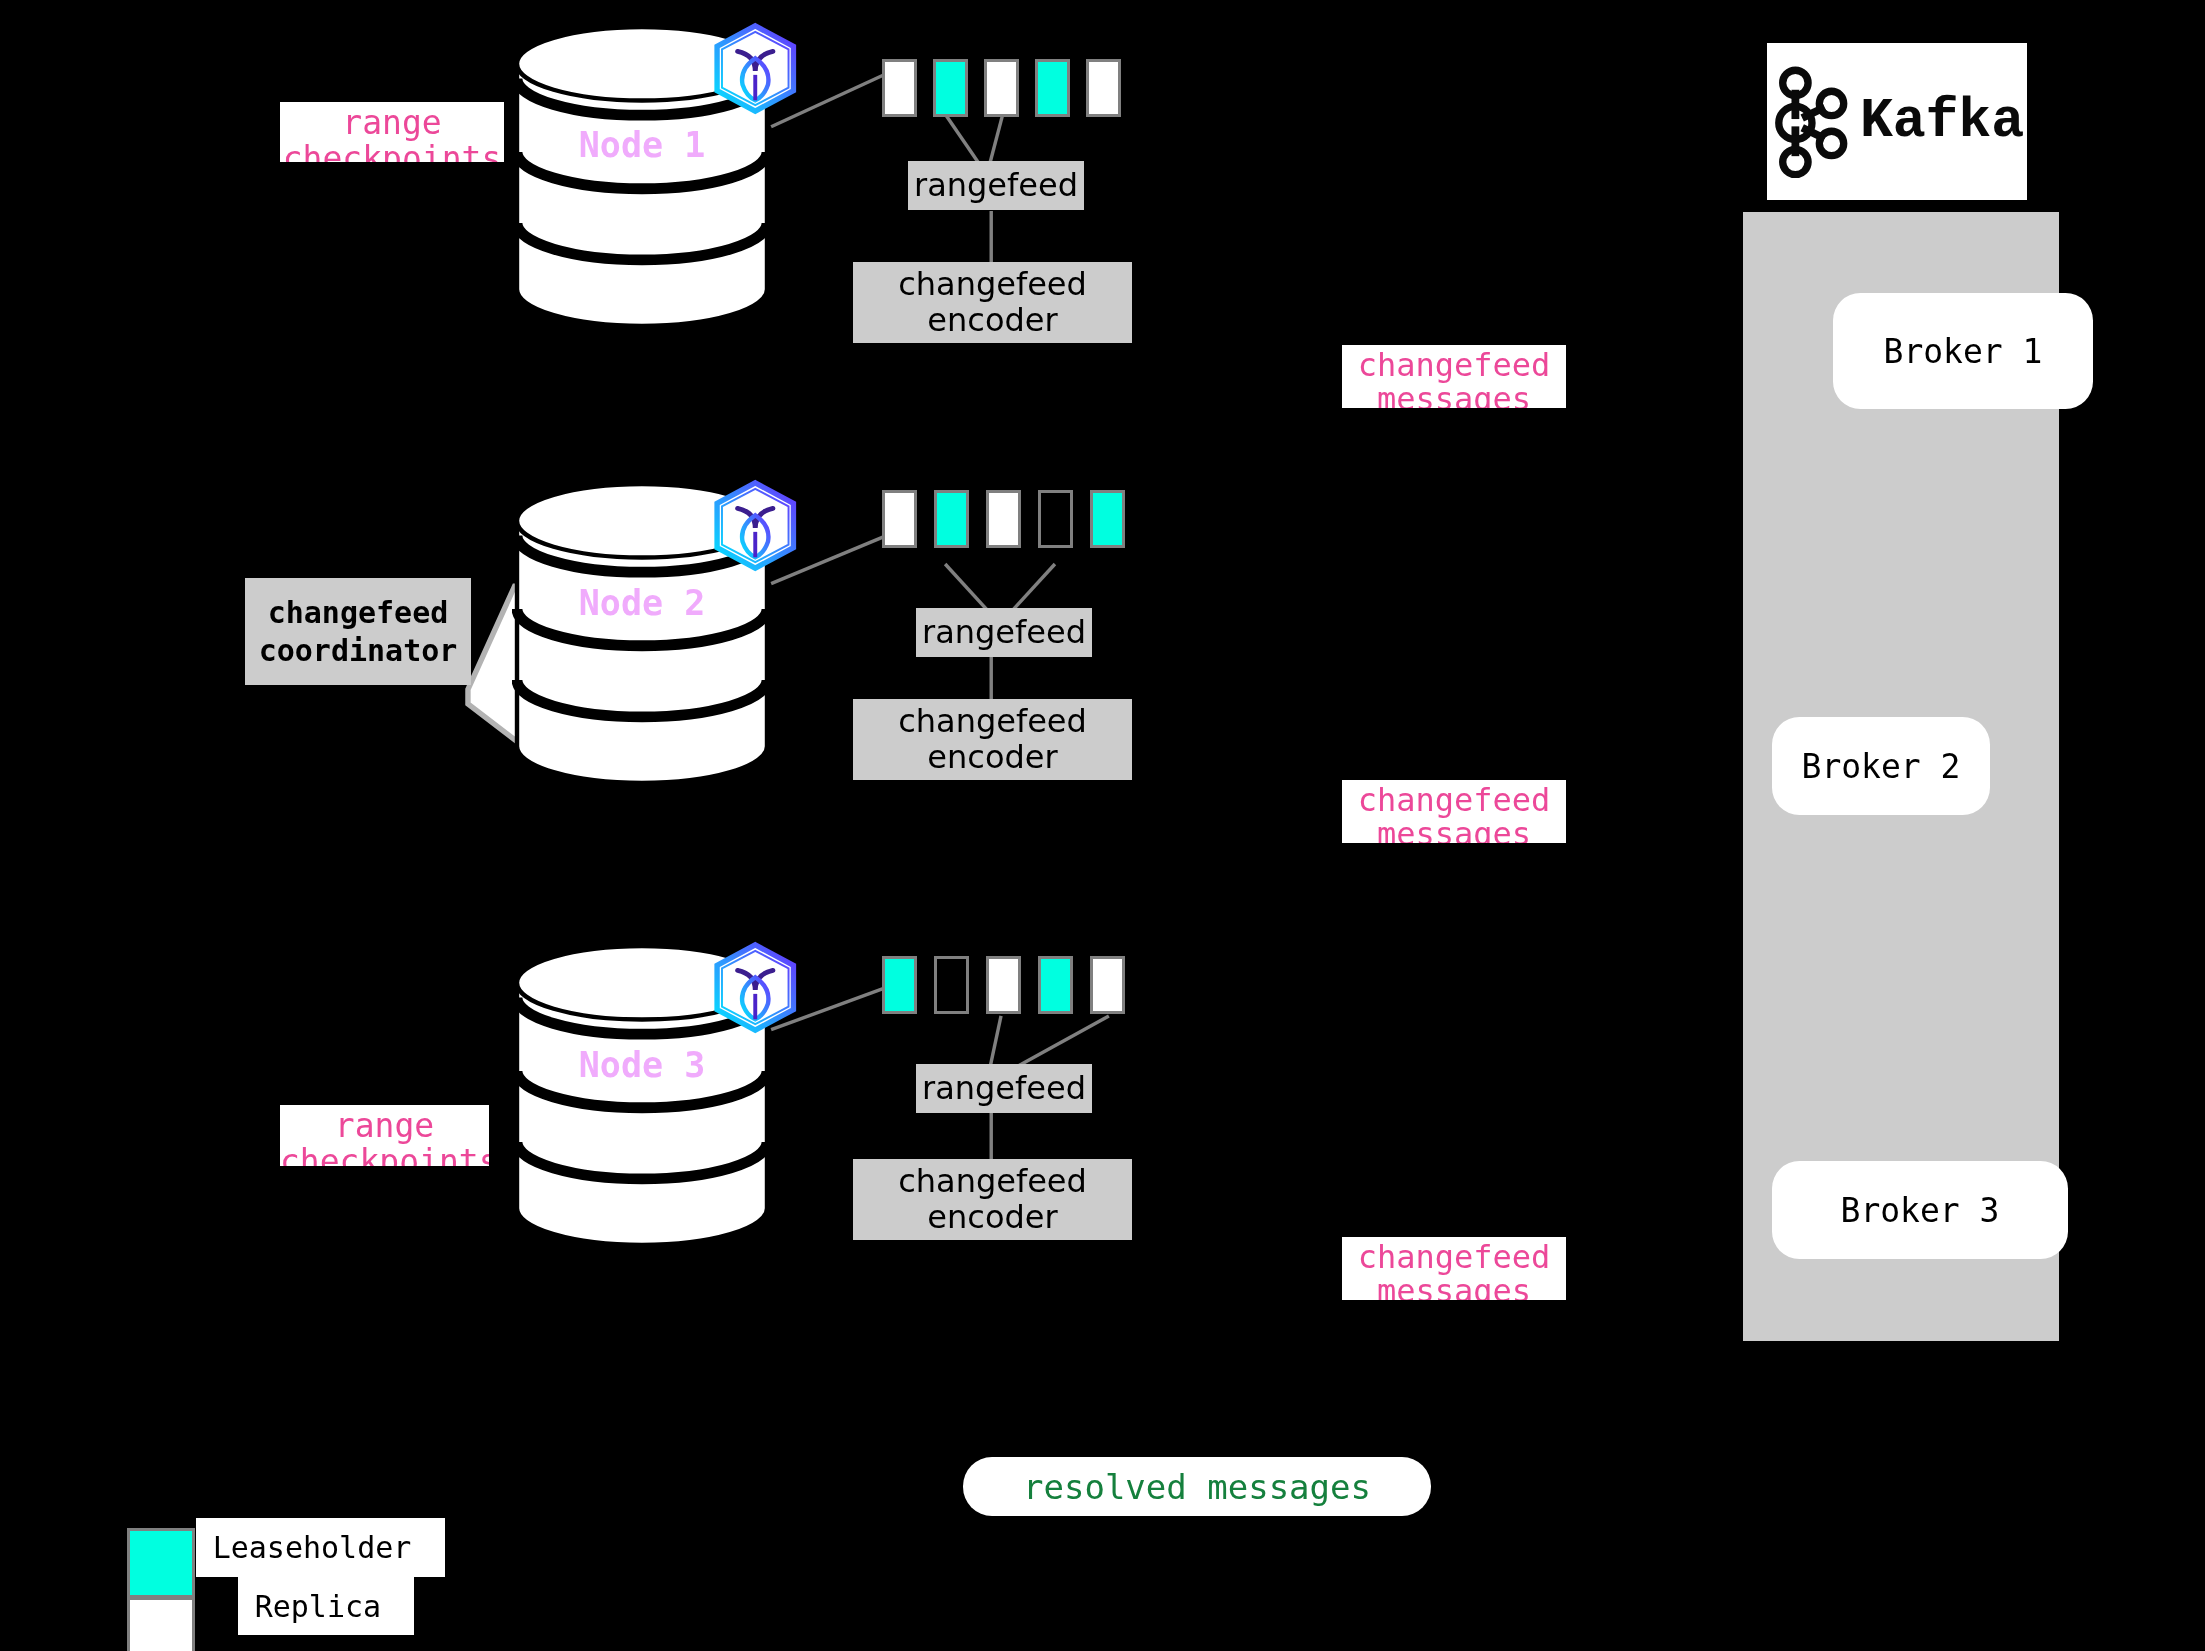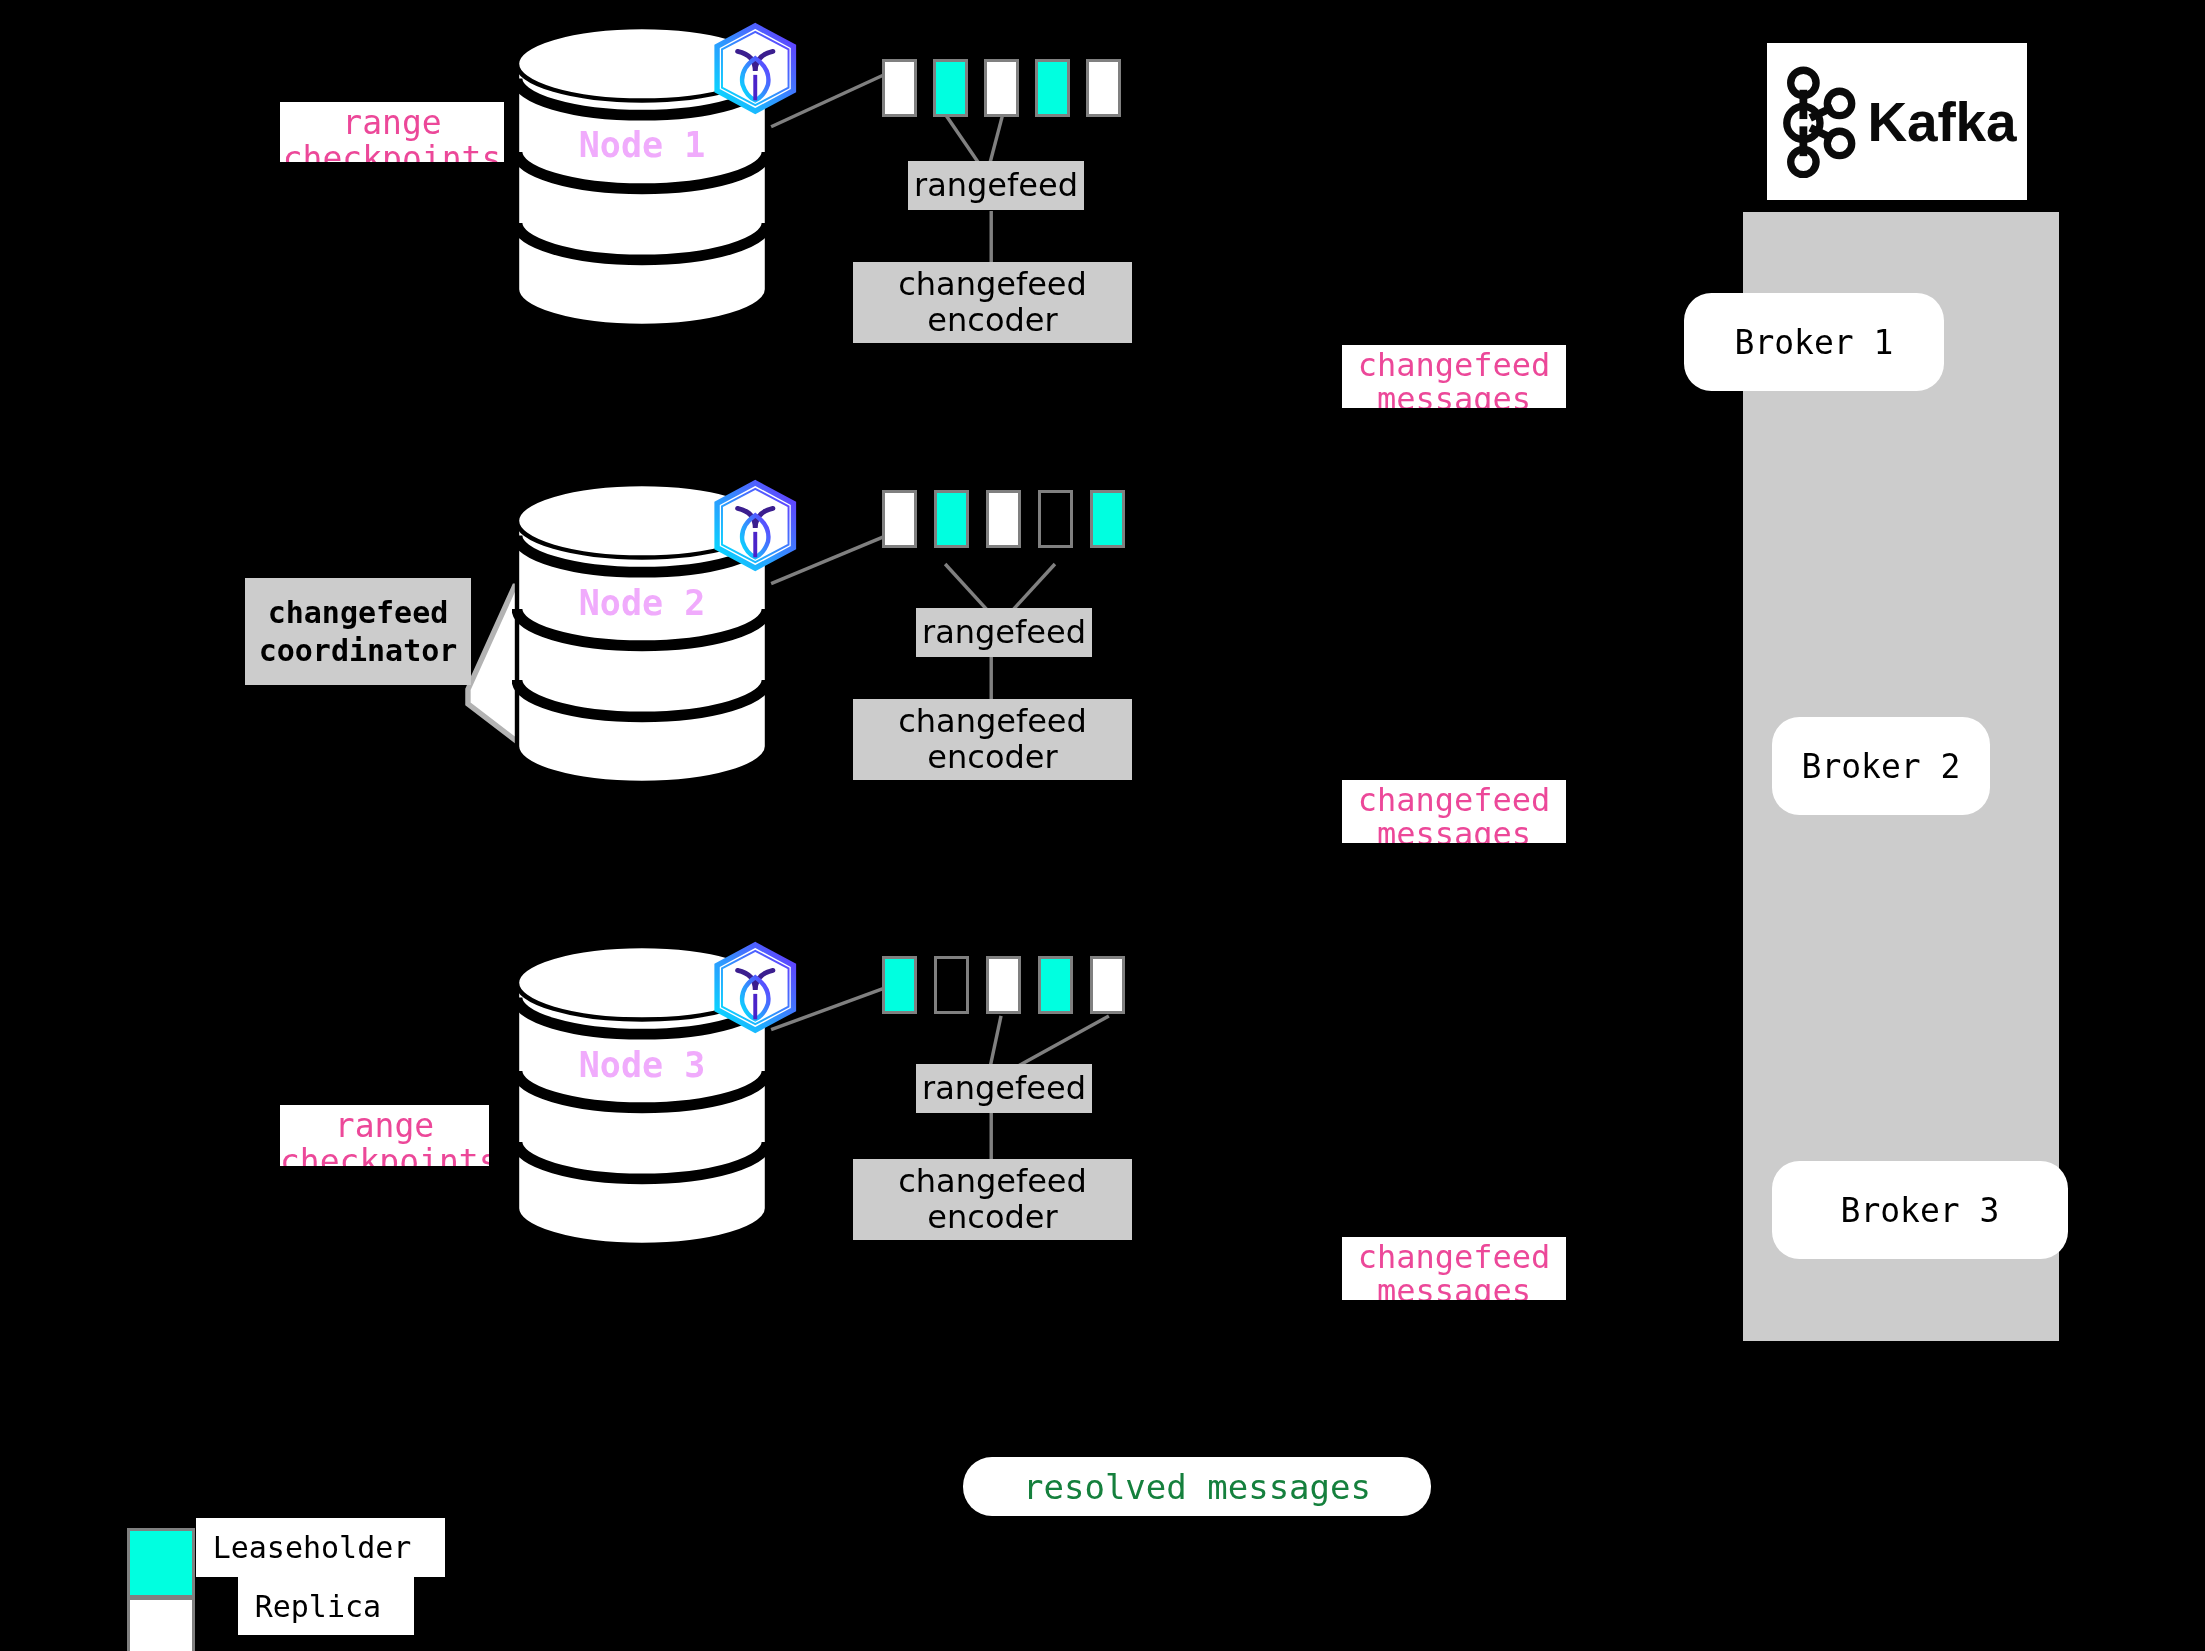--- a/index.html
+++ b/index.html
@@ -66,21 +66,21 @@
   .fill-none  { background: transparent; }
 
   
   .kafka-card {
     background: #ffffff;
     display: flex;
     align-items: center;
     justify-content: center;
   }
   .kafka-word {
-    font-family: Liberation Sans, sans-serif;
+    font-family: Liberation Mono, monospace;
     font-weight: bold;
     color: #0a0a0a;
     letter-spacing: -0.2px;
   }
 
   
   .broker-panel { background: #cccccc; }
   .broker-pill {
     background: #ffffff;
     border-radius: 27.5px;
@@ -324,21 +324,21 @@
         <circle cx="52" cy="198" r="26"></circle>
         <circle cx="126" cy="78" r="25"></circle>
         <circle cx="126" cy="160" r="25"></circle>
       </g>
     </svg>
     <span class="kafka-word" style="font-size:55px;">Kafka</span>
   </div>
 
   <div class="abs broker-panel" style="left:1743px; top:212px; width:316px; height:1129px;"></div>
 
-  <div class="abs broker-pill" style="left:1684px; top:293px; width:260px; height:98px; font-size:33px;">Broker 1</div>
+  <div class="abs broker-pill" style="left:1833px; top:293px; width:260px; height:116px; font-size:33px;">Broker 1</div>
 
   <div class="abs broker-pill" style="left:1772px; top:717px; width:218px; height:98px; font-size:33px;">Broker 2</div>
 
   <div class="abs broker-pill" style="left:1772px; top:1161px; width:296px; height:98px; font-size:33px;">Broker 3</div>
 
   <div class="abs resolved-pill" style="left:963px; top:1457px; width:468px; height:59px; font-size:34px;">resolved messages</div>
 
   <div class="abs" style="left:113px; top:1509px; width:304px; height:118px;">
     <div class="abs legend-label" style="left:83px; top:8.8px; width:249px; height:59px; font-size:30px;">Leaseholder</div>
     <div class="abs legend-label" style="left:83px; top:68px; width:176px; height:58px; font-size:30px;margin-left:42px;">Replica</div>

